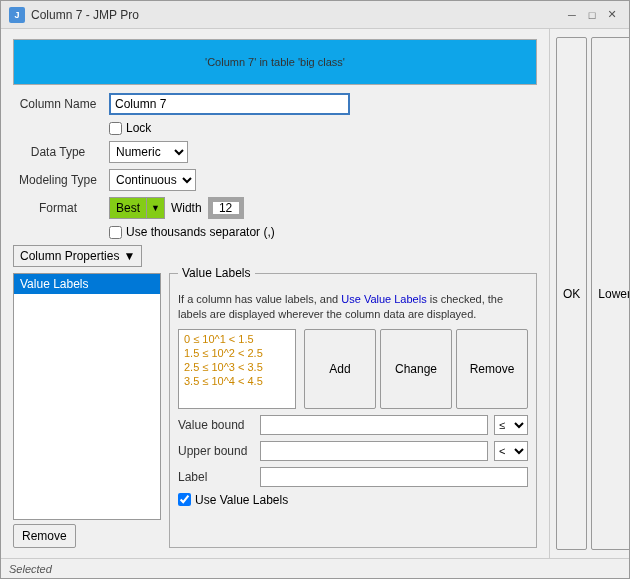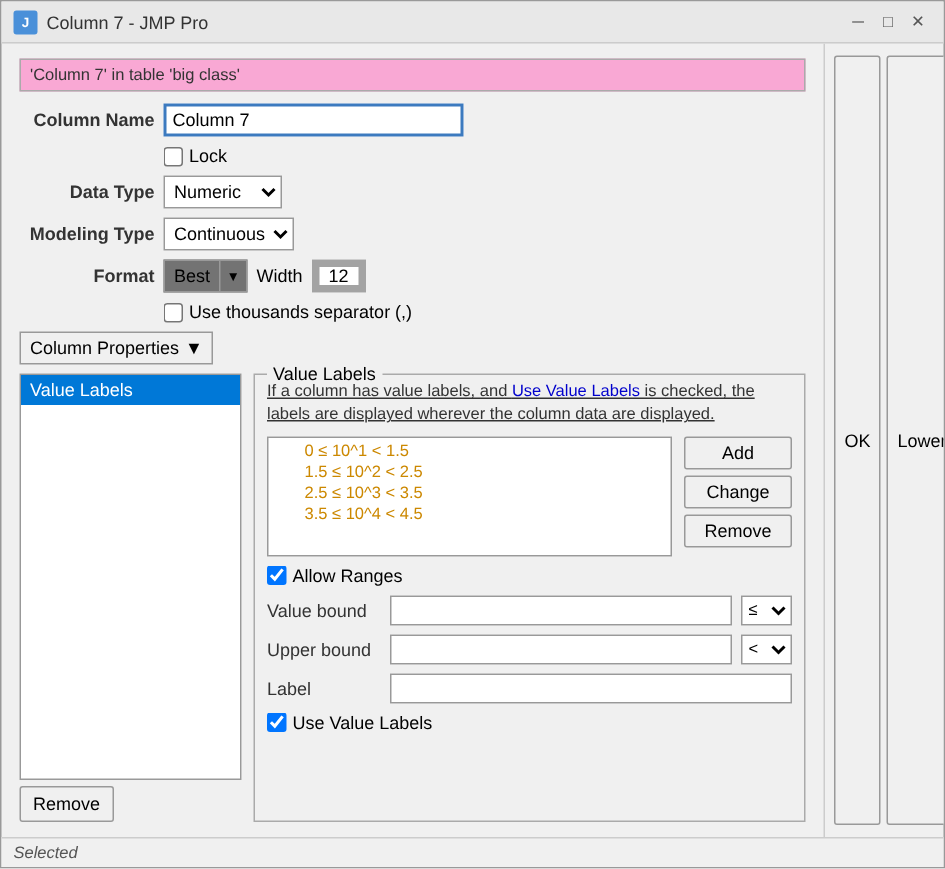--- a/index.html
+++ b/index.html
@@ -101,50 +101,50 @@
       cursor: pointer;
       font-size: 12px;
       text-align: center;
       width: 68px;
     }
     
     .table-label {
       font-size: 11px;
       color: #333;
       border: 1px solid #aaa;
-      padding: 4px 6px;
-      background: #f9a8d4;
+      padding: 16px 6px;
+      background: #0ea5e9;
       margin-bottom: 2px;
+      text-align: center;
     }
     
     .form-row {
       display: flex;
       align-items: center;
       gap: 6px;
       min-height: 22px;
     }
     
     .form-label {
       font-size: 12px;
       color: #333;
       min-width: 90px;
-      text-align: right;
-      font-weight: bold;
+      text-align: center;
     }
     
     .form-input {
       border: 5px solid #a3a3a3;
       background: white;
       padding: 2px 4px;
       font-size: 12px;
       height: 22px;
     }
     
     .column-name-input {
-      width: 200px;
+      width: 241px;
       border: 2px solid #3c7abf;
     }
     
     .lock-row {
       display: flex;
       align-items: center;
       gap: 4px;
       margin-left: 96px;
     }
     
@@ -166,21 +166,21 @@
     .format-row {
       display: flex;
       align-items: center;
       gap: 6px;
     }
     
     .format-btn {
       display: flex;
       align-items: center;
       border: 1px solid #999;
-      background: #737373;
+      background: #84cc16;
       height: 22px;
       cursor: pointer;
     }
     .format-btn-text {
       padding: 0 6px;
       font-size: 12px;
     }
     .format-btn-arrow {
       padding: 0 4px;
       border-left: 1px solid #999;
@@ -278,22 +278,21 @@
       background: #f0f0f0;
       padding: 0 4px;
       font-size: 12px;
       font-weight: normal;
     }
     
     .vl-description {
       font-size: 11px;
       color: #333;
       line-height: 1.4;
-      margin-top: 0;
-      text-decoration: underline;
+      margin-top: 14px;
     }
     .blue-text { color: #0000cc; }
     
     .vl-content {
       display: flex;
       gap: 8px;
     }
     
     .vl-list {
       flex: 1;
@@ -301,26 +300,25 @@
       background: white;
       min-height: 80px;
       padding: 2px;
       font-size: 11px;
     }
     
     .vl-list-item {
       padding: 1px 3px;
       color: #cc8800;
       cursor: pointer;
-      margin-left: 19px;
     }
     
     .vl-buttons {
       display: flex;
-      flex-direction: column;
+      flex-direction: row;
       gap: 4px;
     }
     
     .vl-btn {
       padding: 3px 10px;
       background: #f0f0f0;
       border: 1px solid #999;
       border-radius: 2px;
       cursor: pointer;
       font-size: 12px;
@@ -497,24 +495,20 @@
                 <div class="vl-list-item">2.5 ≤ 10^3 &lt; 3.5</div>
                 <div class="vl-list-item">3.5 ≤ 10^4 &lt; 4.5</div>
               </div>
               <div class="vl-buttons">
                 <button class="vl-btn">Add</button>
                 <button class="vl-btn">Change</button>
                 <button class="vl-btn">Remove</button>
               </div>
             </div>
 
-            <div class="allow-ranges-row">
-              <input class="checkbox-input" type="checkbox" checked="" style="">
-              <span>Allow Ranges</span>
-            </div>
 
             <div class="bound-row">
               <span class="bound-label">Value bound</span>
               <input class="bound-input" type="text" style="">
               <select class="bound-select">
                 <option>≤</option>
                 <option>&lt;</option>
               </select>
             </div>
 

